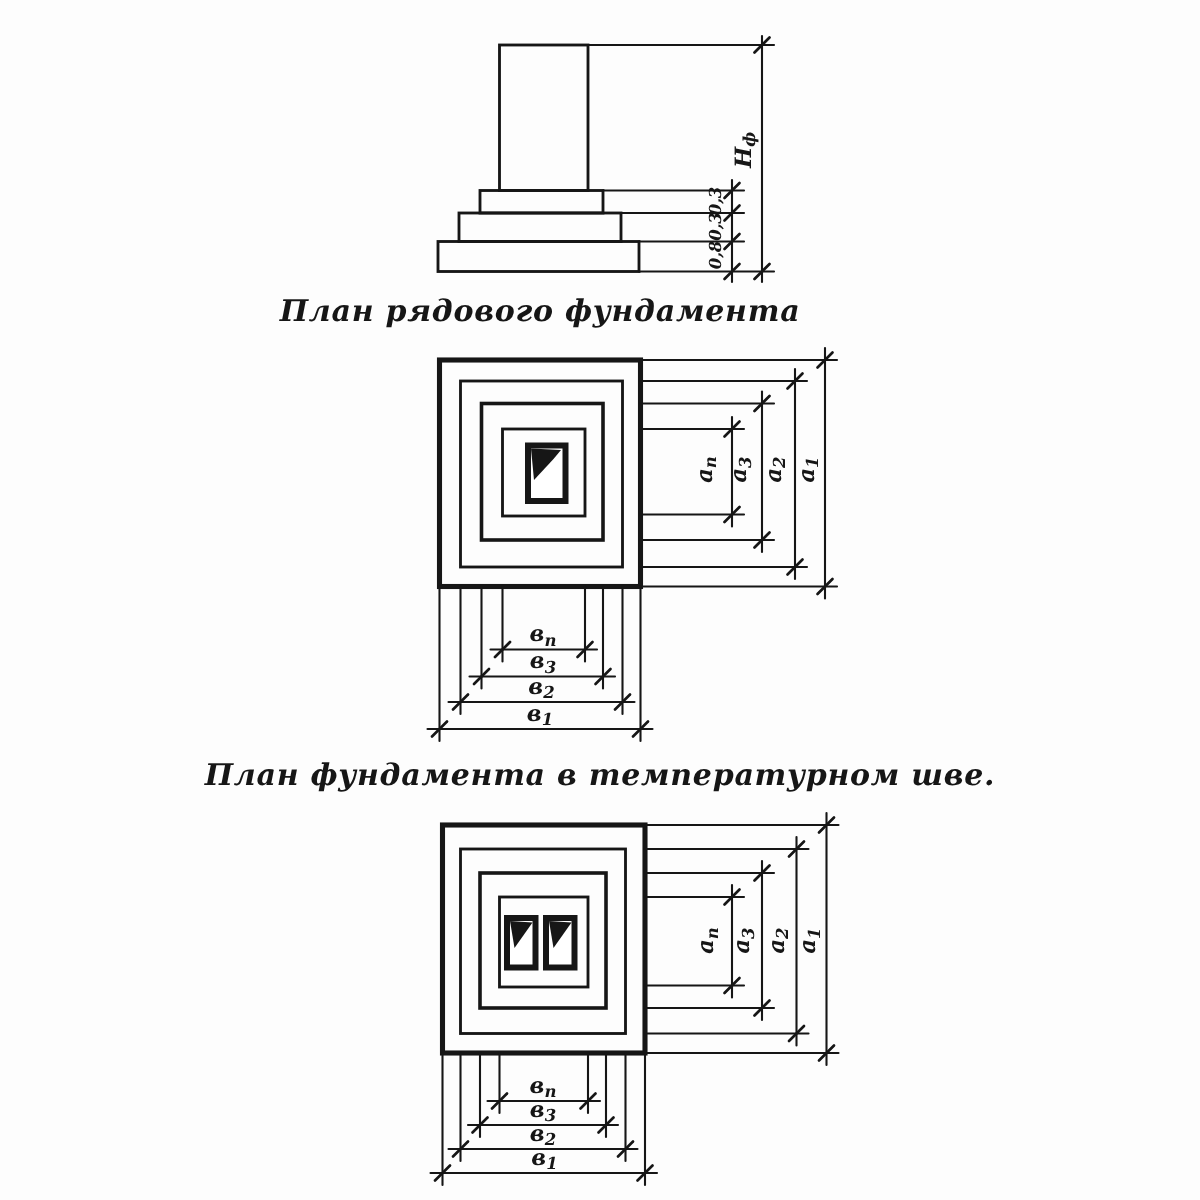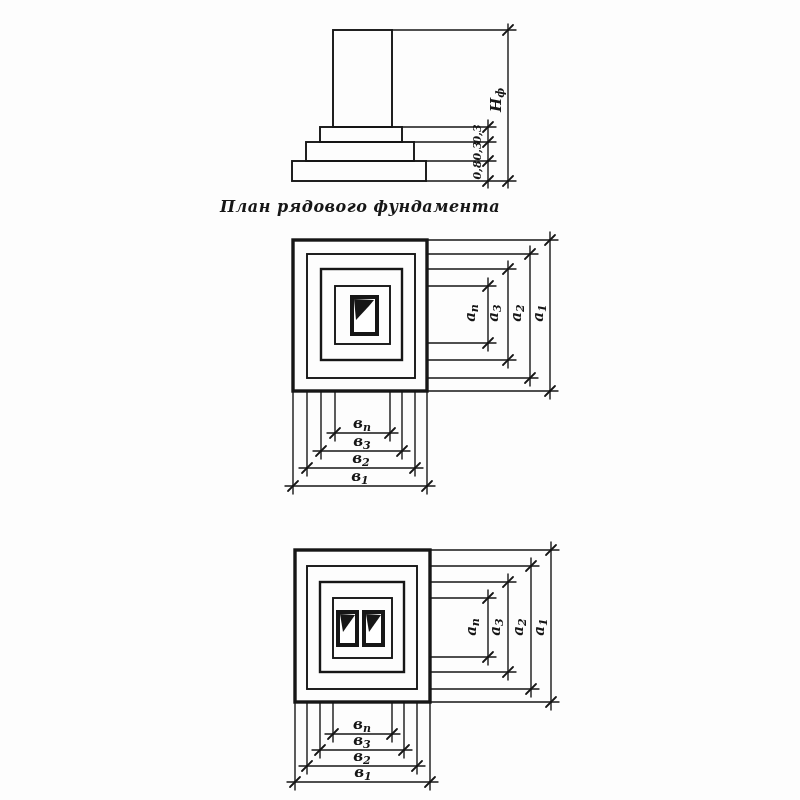--- a/index.html
+++ b/index.html
@@ -12,21 +12,21 @@
   .r-med{stroke:#161616;stroke-width:2.4;fill:none;}
   .r-thin{stroke:#161616;stroke-width:1.9;fill:none;}
   .r-col{stroke:#161616;stroke-width:4;fill:#ffffff;}
   .wedge{fill:#161616;}
   .lbl{position:absolute;transform:translate(-50%,-50%);white-space:nowrap;
        font-style:italic;font-weight:700;line-height:1;}
   .rot{transform:translate(-50%,-50%) rotate(-90deg);}
   .dim{font-size:15px;}
   .dim sub{font-size:11px;vertical-align:-3px;}
   .small{font-size:11px;letter-spacing:0;}
-  .cap{font-size:16px;letter-spacing:0.5px;}
+  .cap{font-size:20px;letter-spacing:0.5px;}
 </style>
 </head>
 <body>
 
 <div id="canvas">
 
 <svg width="800" height="800" viewBox="0 0 800 800">
 
   <g>
     <rect class="r-thin" x="292" y="161" width="134" height="20"></rect>
@@ -189,20 +189,21 @@
   <div class="lbl rot dim" style="left:471px;top:313px"><span>а</span><sub>п</sub></div>
   <div class="lbl rot dim" style="left:494px;top:313px"><span>а</span><sub>3</sub></div>
   <div class="lbl rot dim" style="left:517px;top:313px"><span>а</span><sub>2</sub></div>
   <div class="lbl rot dim" style="left:539px;top:313px"><span>а</span><sub>1</sub></div>
 
   <div class="lbl dim" style="left:362px;top:424px"><span>в</span><sub>п</sub></div>
   <div class="lbl dim" style="left:362px;top:442px"><span>в</span><sub>3</sub></div>
   <div class="lbl dim" style="left:361px;top:459px"><span>в</span><sub>2</sub></div>
   <div class="lbl dim" style="left:360px;top:477px"><span>в</span><sub>1</sub></div>
 
+  <div class="lbl cap" style="left:400px;top:516px">План фундамента в температурном шве.</div>
 
   <div class="lbl rot dim" style="left:472px;top:627px"><span>а</span><sub>п</sub></div>
   <div class="lbl rot dim" style="left:496px;top:627px"><span>а</span><sub>3</sub></div>
   <div class="lbl rot dim" style="left:519px;top:627px"><span>а</span><sub>2</sub></div>
   <div class="lbl rot dim" style="left:540px;top:627px"><span>а</span><sub>1</sub></div>
 
   <div class="lbl dim" style="left:362px;top:725px"><span>в</span><sub>п</sub></div>
   <div class="lbl dim" style="left:362px;top:741px"><span>в</span><sub>3</sub></div>
   <div class="lbl dim" style="left:362px;top:757px"><span>в</span><sub>2</sub></div>
   <div class="lbl dim" style="left:363px;top:773px"><span>в</span><sub>1</sub></div>

